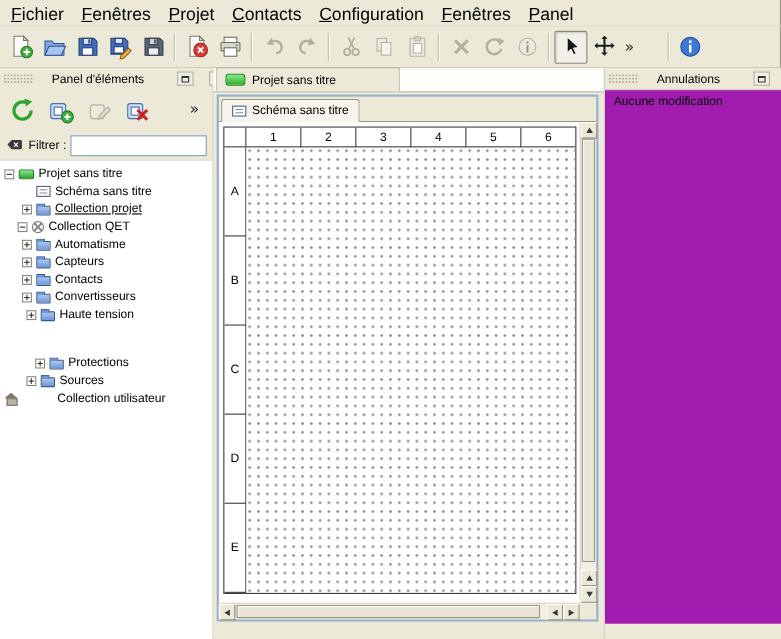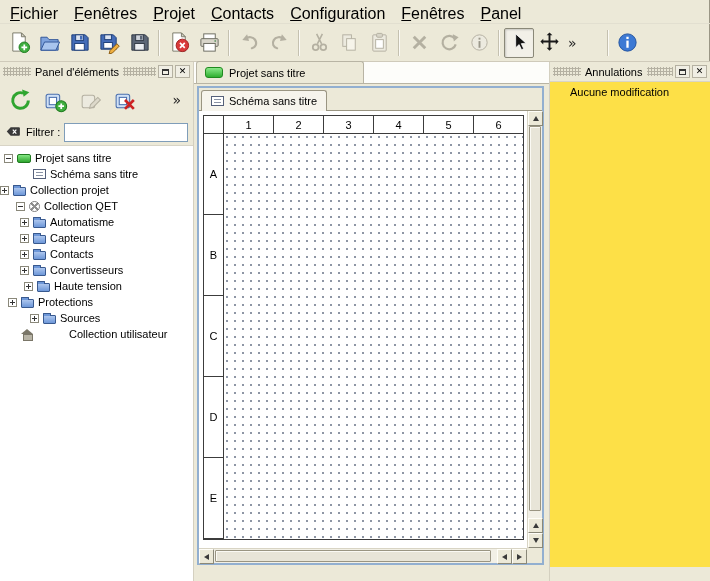--- a/index.html
+++ b/index.html
@@ -16,21 +16,21 @@
   .toolbar{height:38px;display:flex;align-items:center;padding:0 4px;border-bottom:1px solid #cfcaba;}
   .tb-btn{width:30px;height:30px;display:flex;align-items:center;justify-content:center;border:1px solid transparent;border-radius:2px;flex:none;}
   .tb-btn.checked{background:#f2f0e8;border:1px solid #8a8878;box-shadow:inset 1px 1px 2px rgba(0,0,0,.18);}
   .tb-sep{width:2px;height:26px;margin:0 4px;border-left:1px solid #c5c1b0;border-right:1px solid #fbfaf5;flex:none;}
   .sp18{width:22px;flex:none;}
   .chev{font-family:"DejaVu Sans",sans-serif;font-size:14px;color:#222;padding:0 4px;flex:none;}
 
   
   .left-dock{position:absolute;left:0;top:62px;width:194px;bottom:0;display:flex;flex-direction:column;border-right:1px solid #d4d0c0;background:#ece9d8;}
   .right-dock{position:absolute;right:0;top:62px;width:161px;bottom:0;display:flex;flex-direction:column;border-left:1px solid #d4d0c0;background:#ece9d8;}
-  .dock-titlebar{height:19px;display:flex;align-items:center;gap:2px;padding:0 3px;flex:none;}
+  .dock-titlebar{height:19px;display:flex;align-items:center;gap:14px;padding:0 3px;flex:none;}
   .grip{height:9px;background-image:radial-gradient(#b5b1a2 1px,transparent 1.2px);background-size:3px 3px;}
   .grip.g1{width:28px;flex:none;}
   .grip.g2{flex:1;}
   .dock-title{font-size:11px;padding:0 2px;white-space:nowrap;}
   .dock-btn{width:15px;height:13px;display:flex;align-items:center;justify-content:center;font-size:9px;line-height:1;border:1px solid #b5b1a2;background:#f0eee4;flex:none;cursor:default;}
   .restore-glyph{width:7px;height:6px;border:1px solid #333;border-top-width:2px;display:block;}
 
   .dock-toolbar{height:38px;display:flex;align-items:center;gap:3px;padding:2px 4px;flex:none;}
   .dk-btn{width:32px;height:32px;display:flex;align-items:center;justify-content:center;flex:none;}
   .dock-toolbar .chev{margin-left:auto;margin-right:4px;}
@@ -83,21 +83,21 @@
   .v-thumb{left:1px;right:1px;top:15px;height:calc(100% - 52px);}
   .h-thumb{top:1px;bottom:1px;left:16px;right:36px;}
   .arr{width:0;height:0;border-style:solid;}
   .arr.up{border-width:0 3.5px 5px 3.5px;border-color:transparent transparent #3a3a3a transparent;}
   .arr.down{border-width:5px 3.5px 0 3.5px;border-color:#3a3a3a transparent transparent transparent;}
   .arr.left{border-width:3.5px 5px 3.5px 0;border-color:transparent #3a3a3a transparent transparent;}
   .arr.right{border-width:3.5px 0 3.5px 5px;border-color:transparent transparent transparent #3a3a3a;}
   .sb-corner{position:absolute;right:0;bottom:0;width:15px;height:15px;background:#ece9d8;}
 
   
-  .undo-panel{flex:1;background:#fde047;margin-bottom:14px;padding:4px 20px;border-top:1px solid #d8d4c6;overflow:hidden;}
+  .undo-panel{flex:1;background:#a21caf;margin-bottom:14px;padding:4px 8px;border-top:1px solid #d8d4c6;overflow:hidden;}
 </style>
 </head>
 <body>
 
 <div class="window">
 
   <div class="menubar">
     
   <span class="menu-item">Fichier</span><span class="menu-item">Fenêtres</span><span class="menu-item">Projet</span><span class="menu-item">Contacts</span><span class="menu-item">Configuration</span><span class="menu-item">Fenêtres</span><span class="menu-item">Panel</span></div>
 
@@ -288,21 +288,21 @@
     <div class="tree-row" style="padding-left: 4px;">
           <span class="expander minus"></span>
           <span class="tree-icon project"></span>
           <span class="tree-label">Projet sans titre</span>
         </div>
         <div class="tree-row" style="padding-left: 20px;">
           <span class="expander none"></span>
           <span class="tree-icon schema"></span>
           <span class="tree-label">Schéma sans titre</span>
         </div>
-        <div class="tree-row" style="">
+        <div class="tree-row" style="padding-left: 20px; text-decoration: underline;">
           <span class="expander plus"></span>
           <span class="tree-icon folder"></span>
           <span class="tree-label">Collection projet</span>
         </div>
         <div class="tree-row" style="padding-left: 16px;">
           <span class="expander minus"></span>
           <span class="tree-icon qet"></span>
           <span class="tree-label">Collection QET</span>
         </div>
         <div class="tree-row" style="padding-left: 20px;">
@@ -323,31 +323,31 @@
         <div class="tree-row" style="padding-left: 20px;">
           <span class="expander plus"></span>
           <span class="tree-icon folder"></span>
           <span class="tree-label">Convertisseurs</span>
         </div>
         <div class="tree-row" style="padding-left: 24px;">
           <span class="expander plus"></span>
           <span class="tree-icon folder"></span>
           <span class="tree-label">Haute tension</span>
         </div>
-        <div class="tree-row" style="padding-left: 8px;">
+        <div class="tree-row" style="padding-left: 32px; margin-top: 28px;">
           <span class="expander plus"></span>
           <span class="tree-icon folder"></span>
           <span class="tree-label">Protections</span>
         </div>
-        <div class="tree-row" style="padding-left: 30px;">
+        <div class="tree-row" style="padding-left: 12px; margin-left: 12px;">
           <span class="expander plus"></span>
           <span class="tree-icon folder"></span>
           <span class="tree-label">Sources</span>
         </div>
-        <div class="tree-row" style="padding-left: 21px; gap: 36px;">
+        <div class="tree-row" style="padding-left: 4px; gap: 36px;">
 
           <span class="tree-icon home"></span>
           <span class="tree-label">Collection utilisateur</span>
         </div>
       </div>
   </div>
 
   <div class="center">
     <div class="mdi-tabbar">
       <div class="mdi-tab">

